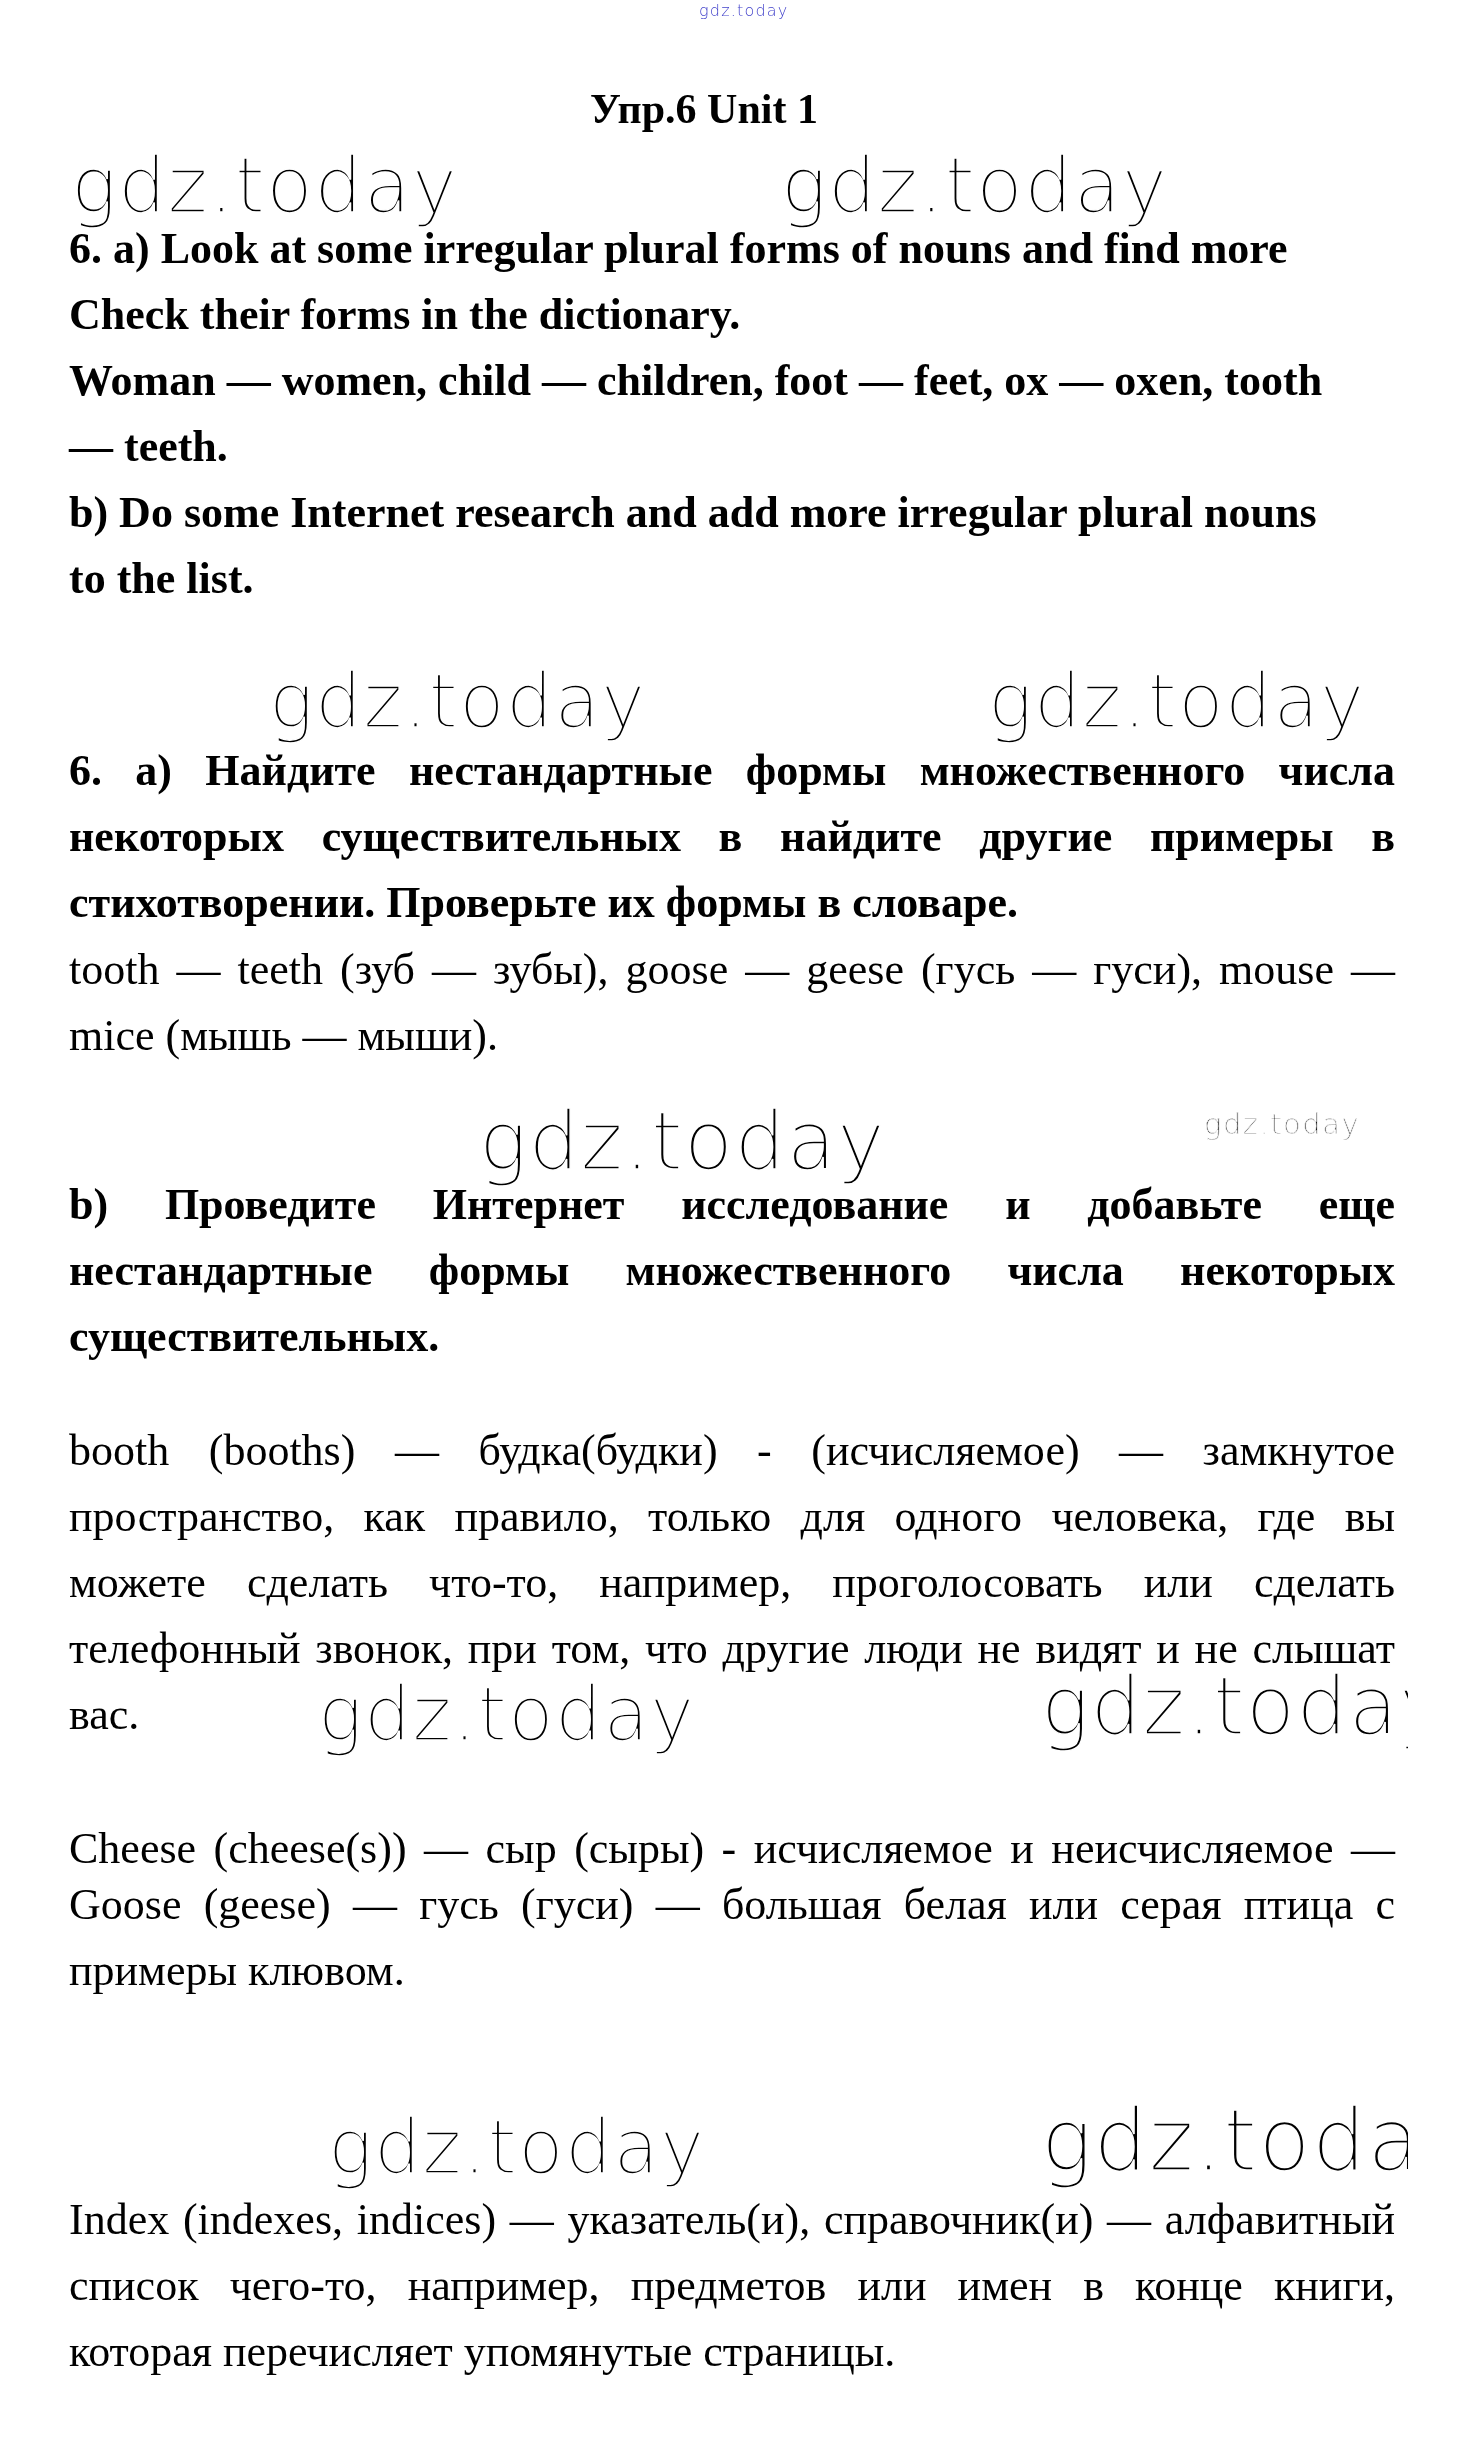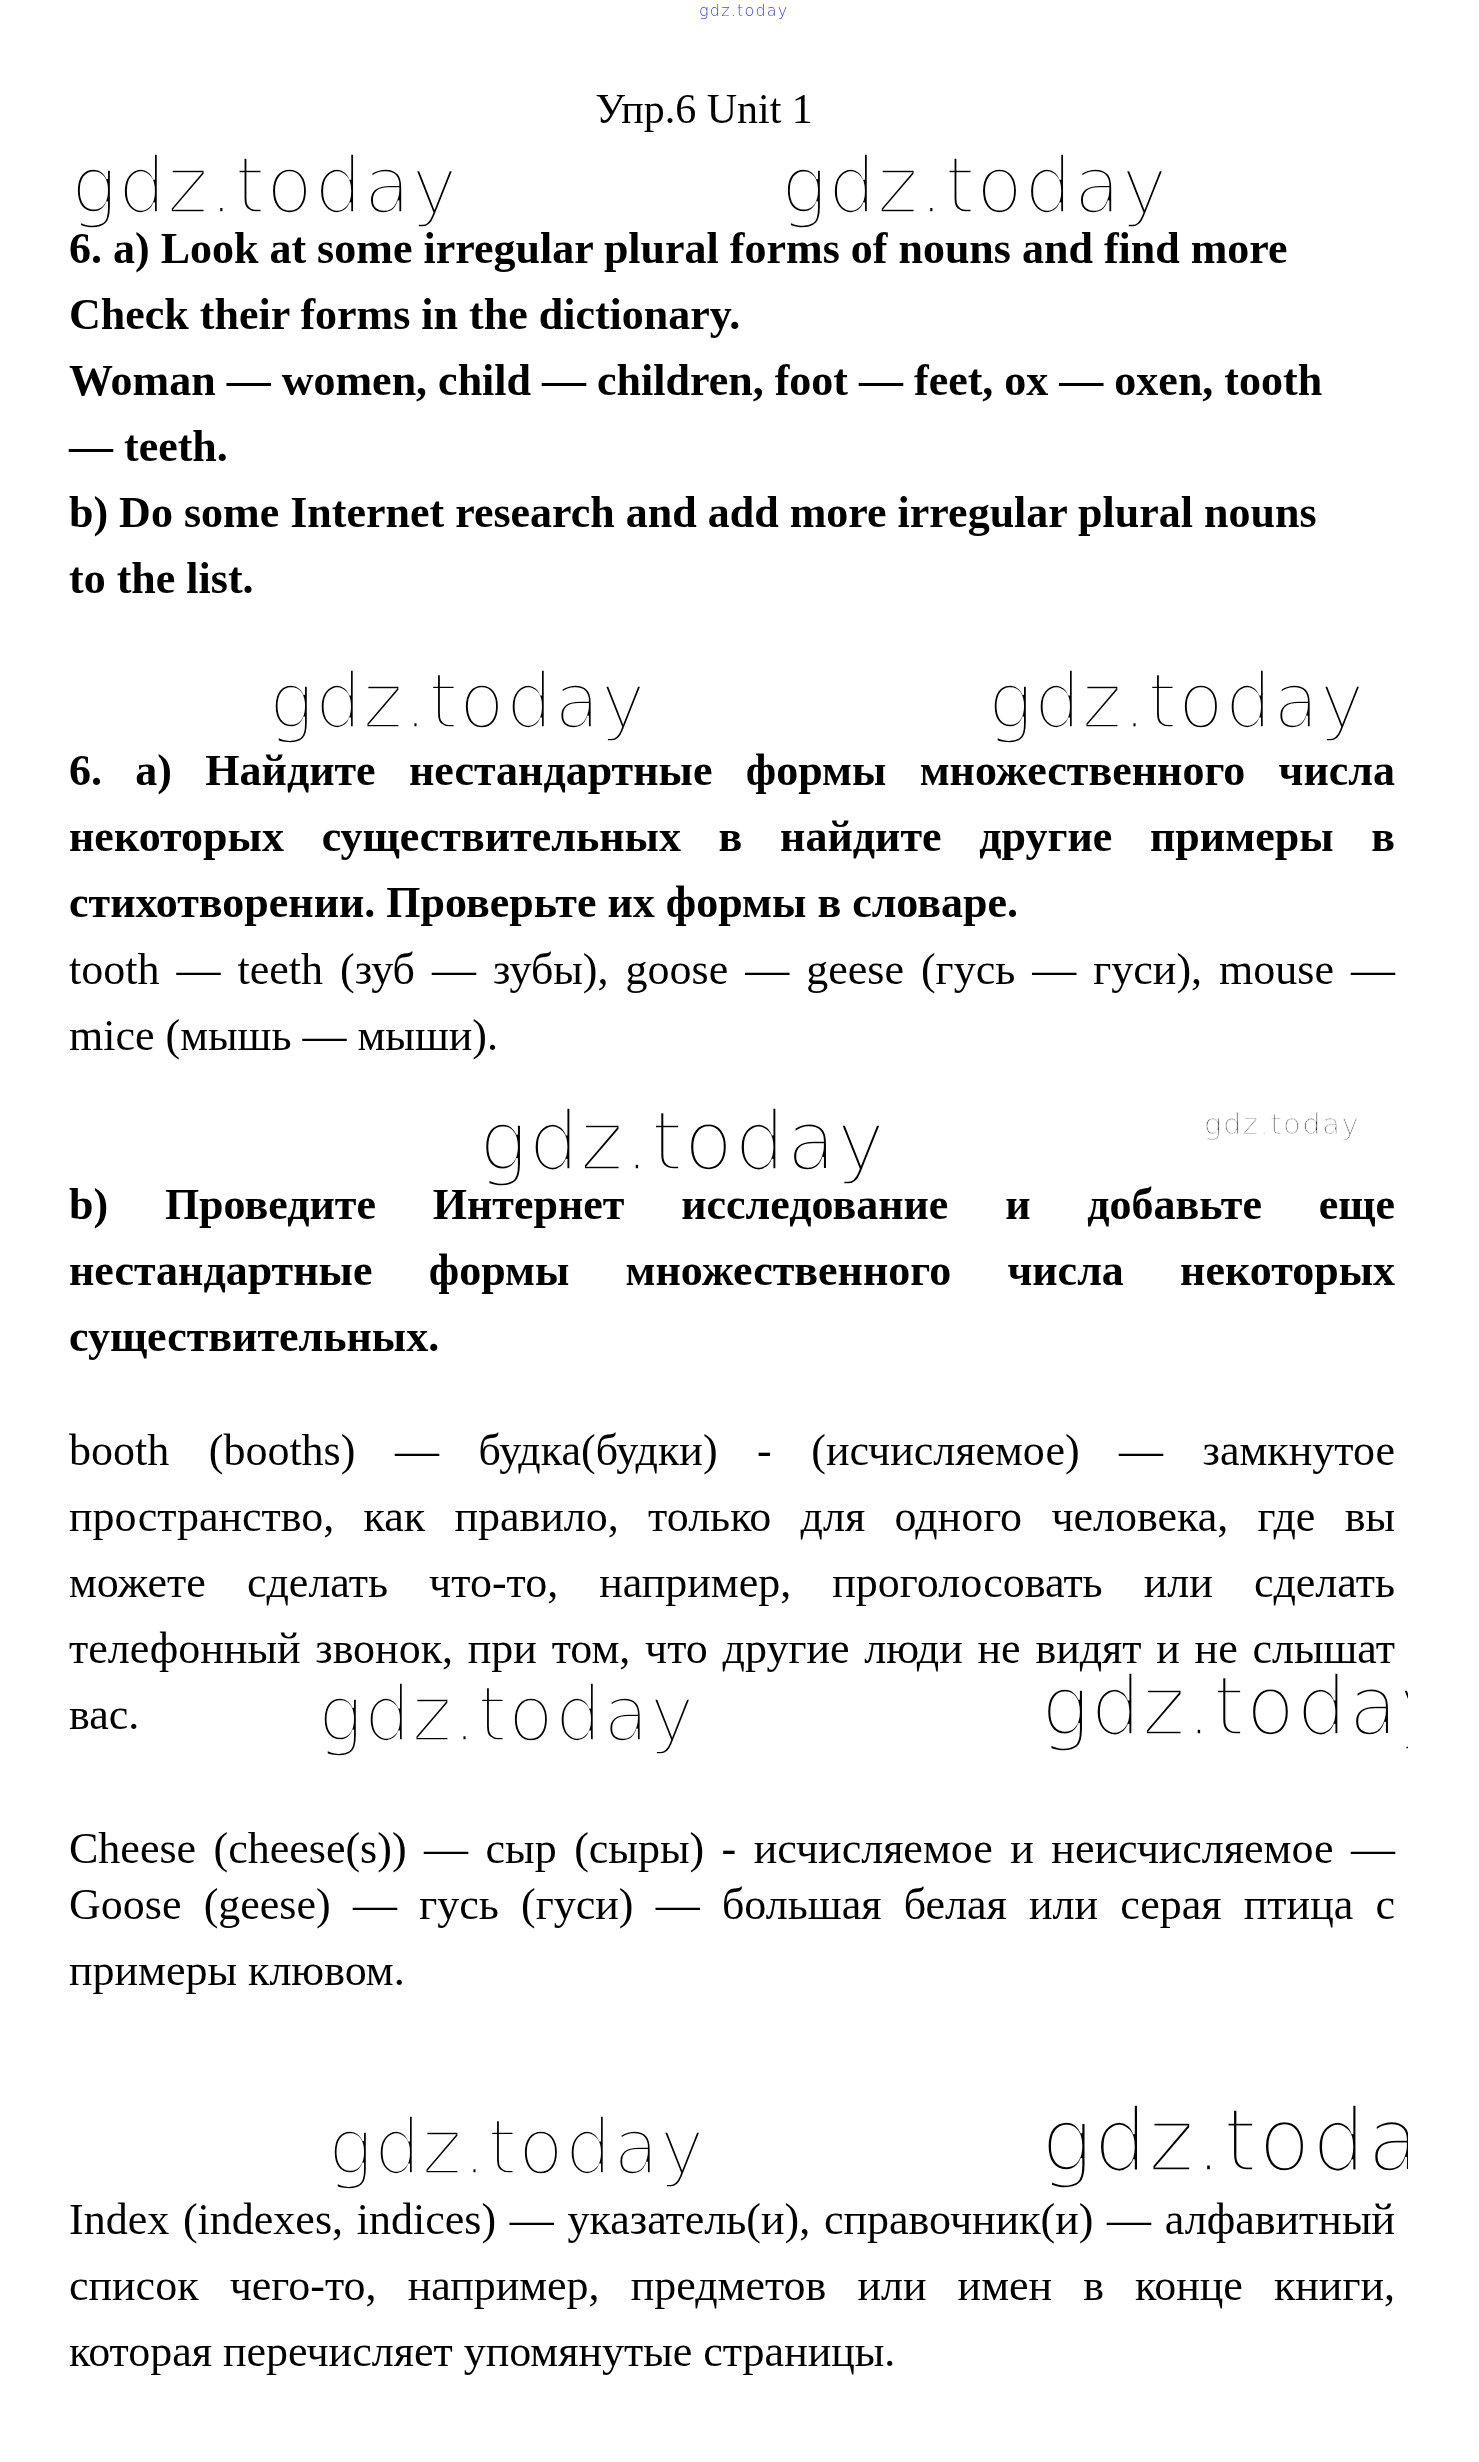--- a/index.html
+++ b/index.html
@@ -1,19 +1,19 @@
 <!DOCTYPE html>
 <html style="font-size:12.4px"><head>
 <meta charset="utf-8">
 <style>
   html,body{margin:0;padding:0;background:#ffffff;}
   .page{position:relative;width:1408px;height:2462px;background:#ffffff;overflow:hidden;
         font-family:"Liberation Serif",serif;color:#000;}
   .title{position:absolute;left:0;top:85px;width:100%;text-align:center;
-         font-size:42px;font-weight:normal;}
+         font-size:42px;font-weight:bold;}
   .block{position:absolute;left:69px;width:1326px;font-size:44px;line-height:66px;}
   .bold{font-weight:bold;}
   .line{text-align:left;}
   .just{text-align:justify;text-align-last:justify;}
   .wm{position:absolute;font-family:"DejaVu Sans",sans-serif;font-weight:100;
       color:#000;white-space:nowrap;letter-spacing:1.5px;line-height:1;
       -webkit-text-stroke:1.5px #ffffff;}
   .wm-top{position:absolute;font-family:"DejaVu Sans",sans-serif;font-weight:100;
       white-space:nowrap;letter-spacing:1.2px;line-height:1;font-size:16px;
       left:699px;top:3.1px;}

